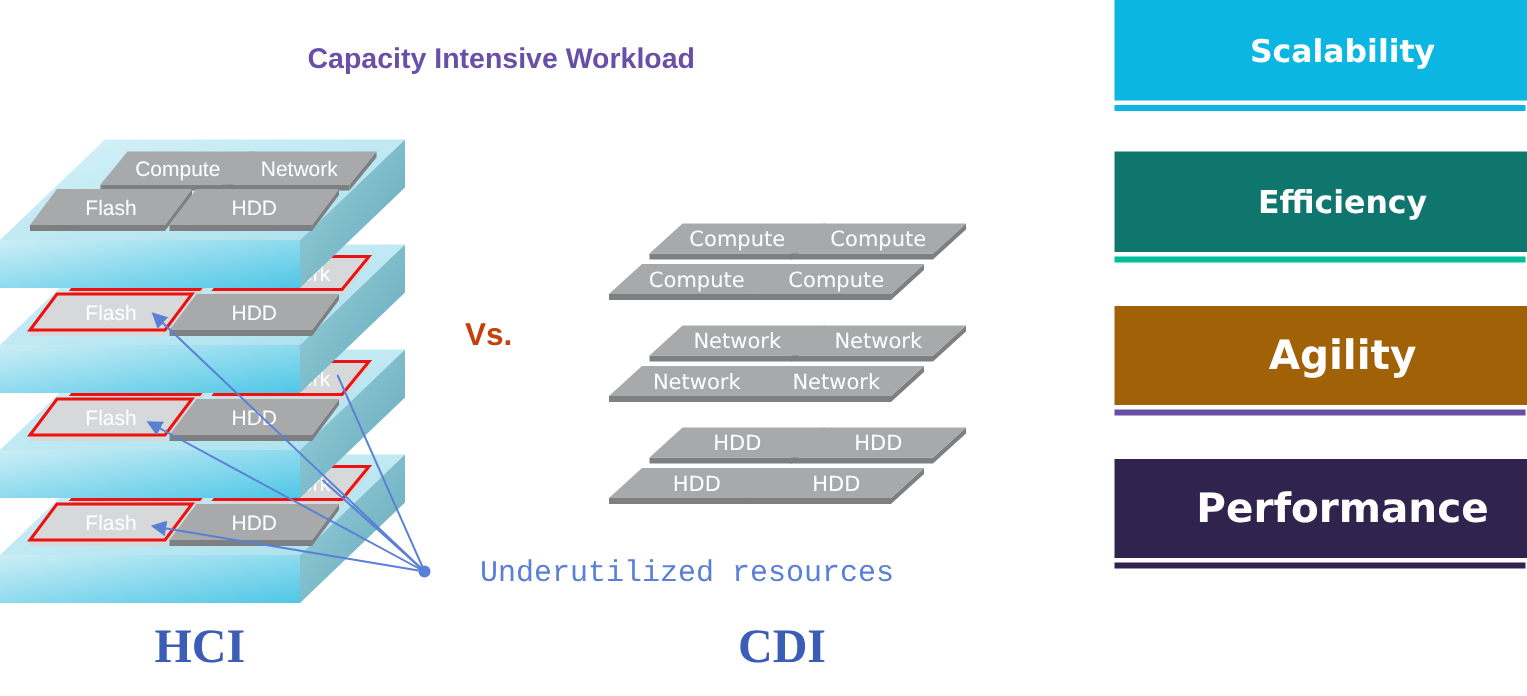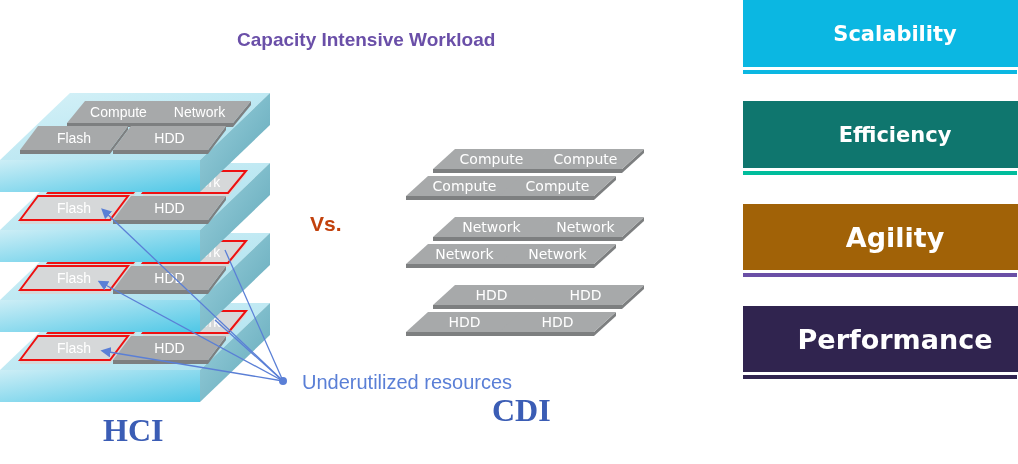--- a/index.html
+++ b/index.html
@@ -1,28 +1,28 @@
 <!DOCTYPE html>
 <html><head>
 <meta charset="utf-8">
 <style>
   html, body { margin: 0; padding: 0; background: #ffffff; }
   body { width: 1018px; height: 464px; position: relative; overflow: hidden;
          font-family: "Liberation Sans", sans-serif; }
   svg { position: absolute; left: 0; top: 0; }
   .title { position: absolute; left: 205px; top: 29px; font-size: 19px; font-weight: bold;
-           color: #6a4fa8; font-family: "Liberation Sans", sans-serif; margin-left: 32px; }
+           color: #6a4fa8; font-family: "Liberation Sans", sans-serif; }
   .vs { position: absolute; left: 310px; top: 212px; font-size: 21px; font-weight: bold;
         color: #c2410c; font-family: "Liberation Sans", sans-serif; }
   .label-big { position: absolute; font-size: 32px; font-weight: bold; color: #3b5db5;
                font-family: Liberation Serif, serif; text-align: center; }
   .hci { left: 103px; top: 412px; }
-  .cdi { left: 492px; top: 392px; }
-  .under { position: absolute; left: 302px; top: 371px; font-size: 20px; color: #5a7fd6;
-           font-family: Liberation Sans, sans-serif; }
+  .cdi { left: 492px; top: 412px; }
+  .under { position: absolute; left: 320px; top: 371px; font-size: 20px; color: #5a7fd6;
+           font-family: Liberation Mono, monospace; }
   .card { position: absolute; left: 743px; width: 274px; display: flex; align-items: center;
           justify-content: center; color: #ffffff; font-weight: bold;
           font-family: "DejaVu Sans", sans-serif; padding-left: 15px; }
   .card-underline { position: absolute; left: 743px; width: 274px; height: 4px; }
   .tile-text { font-family: "Liberation Sans", sans-serif; font-size: 14px; fill: #ffffff; }
   .tile-text-cdi { font-family: "DejaVu Sans", sans-serif; font-size: 14px; fill: #ffffff; }
 </style>
 </head>
 <body>
 

